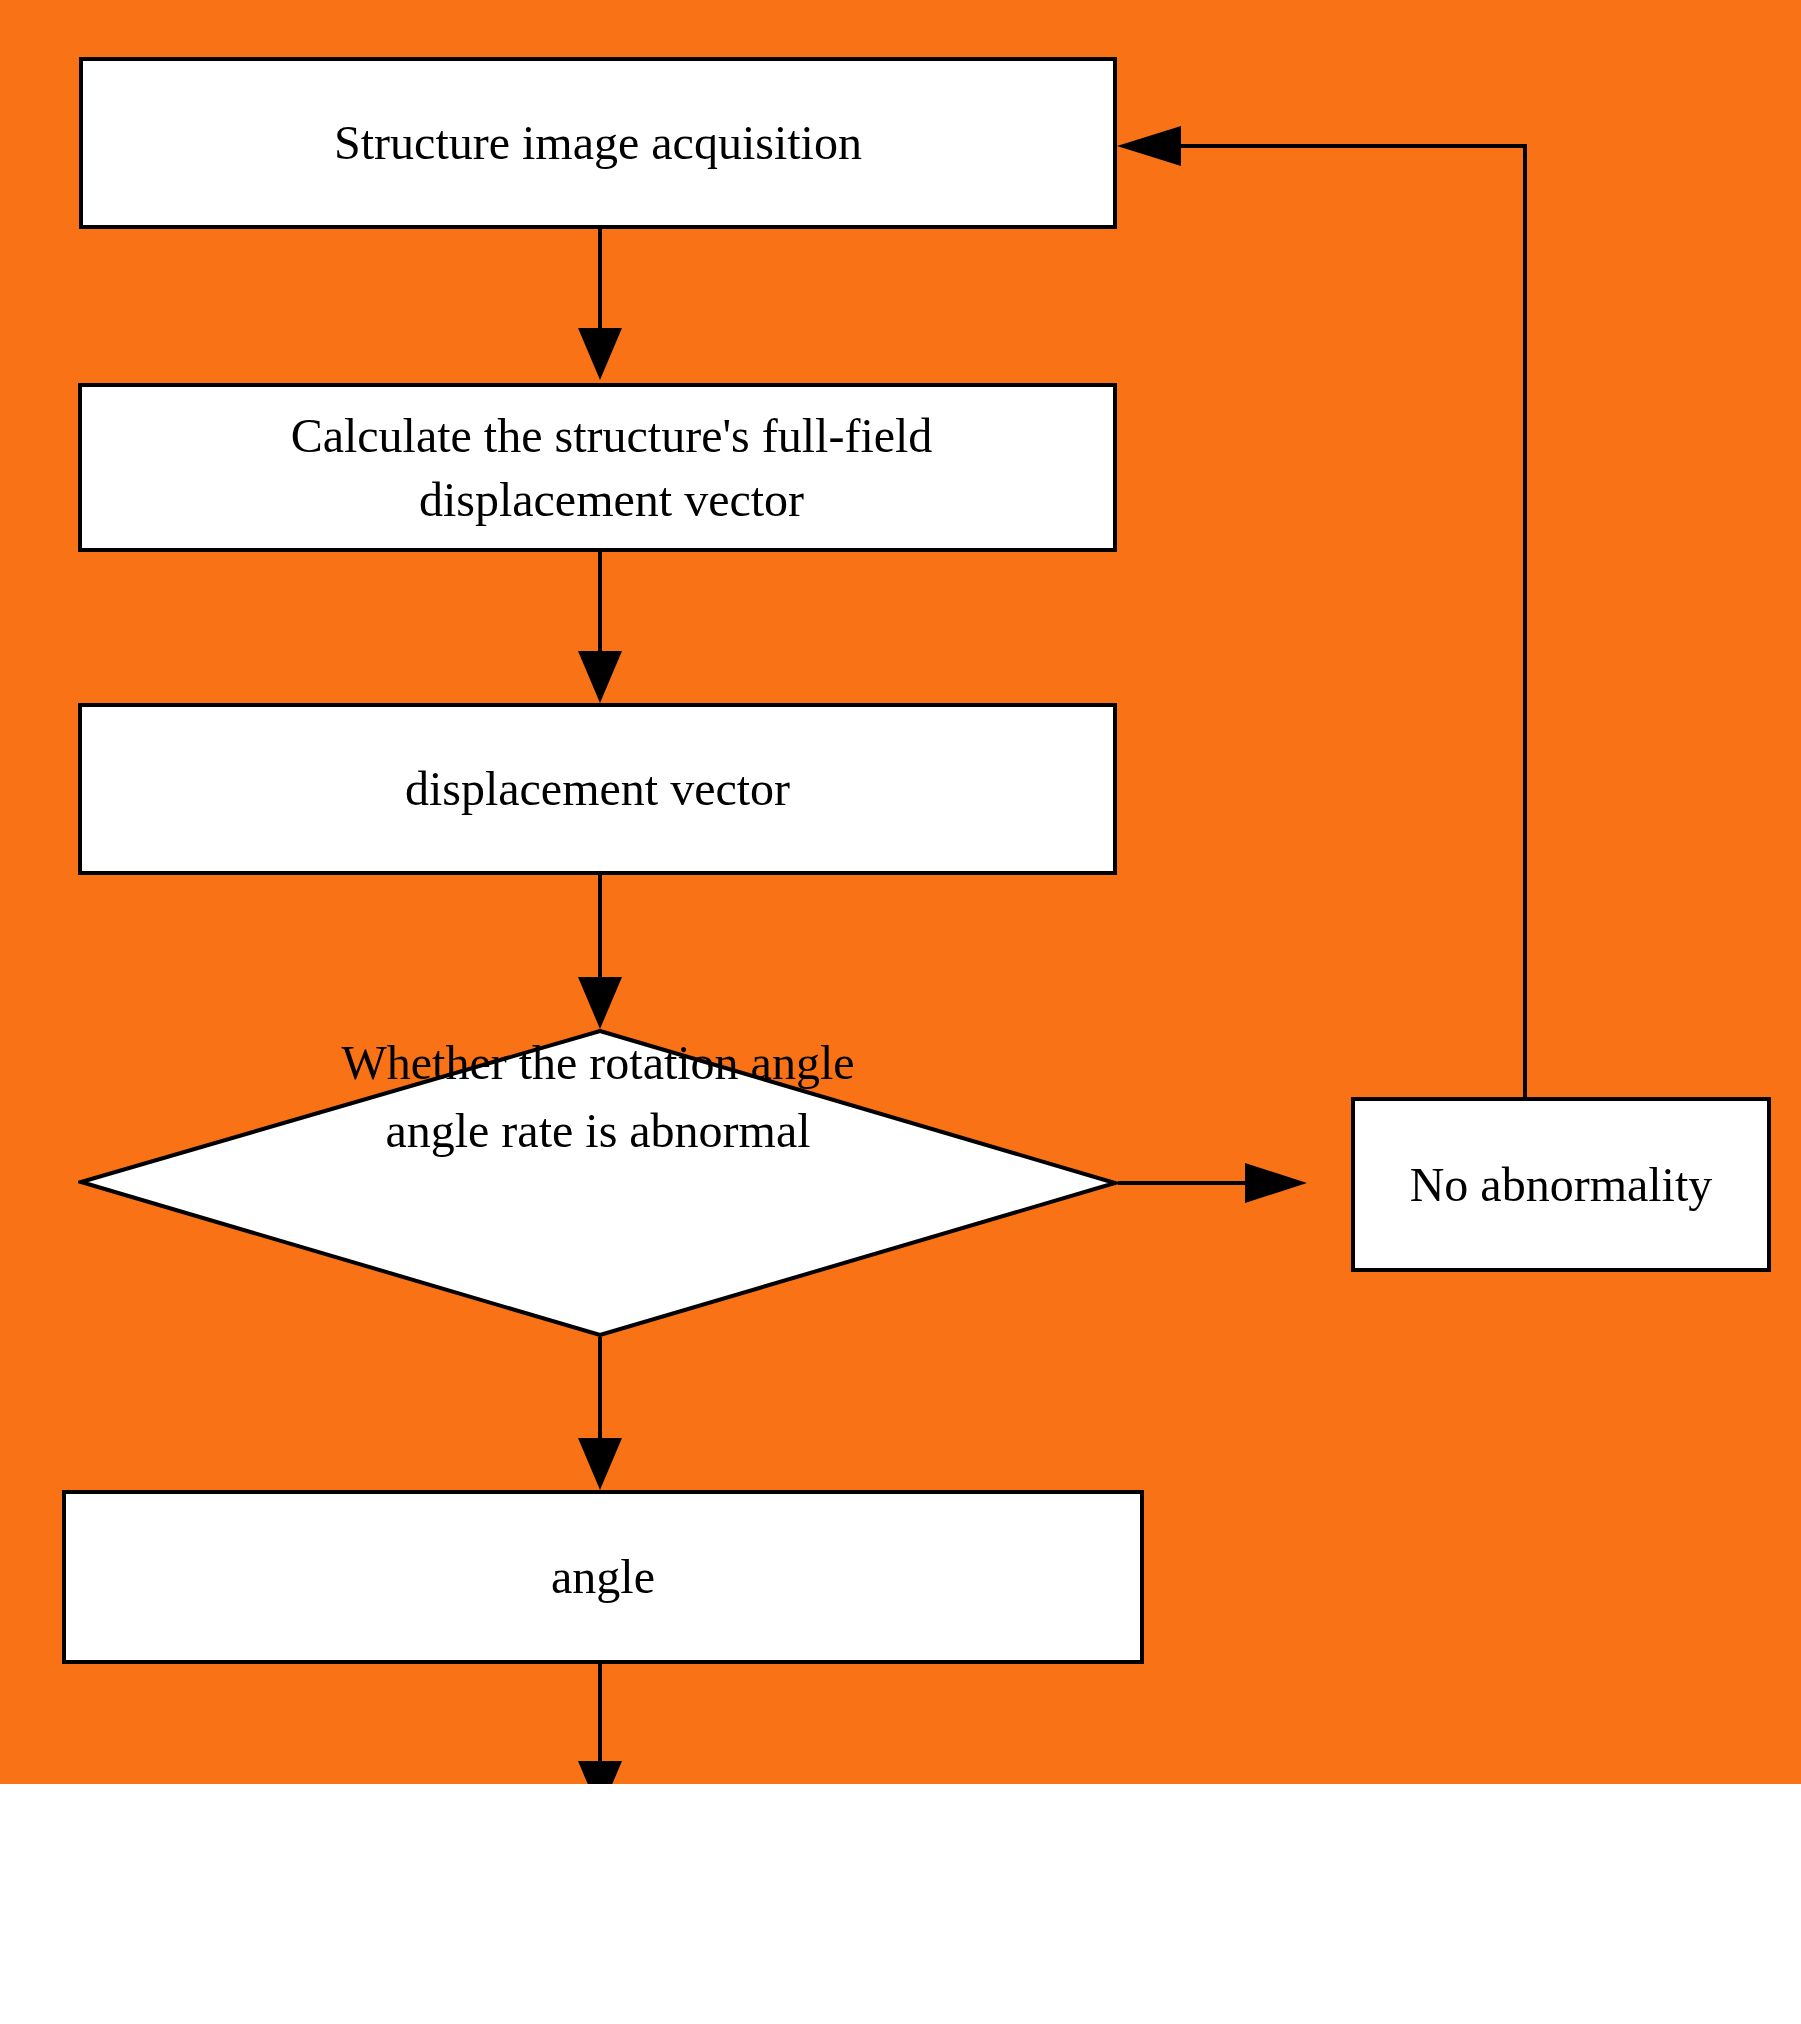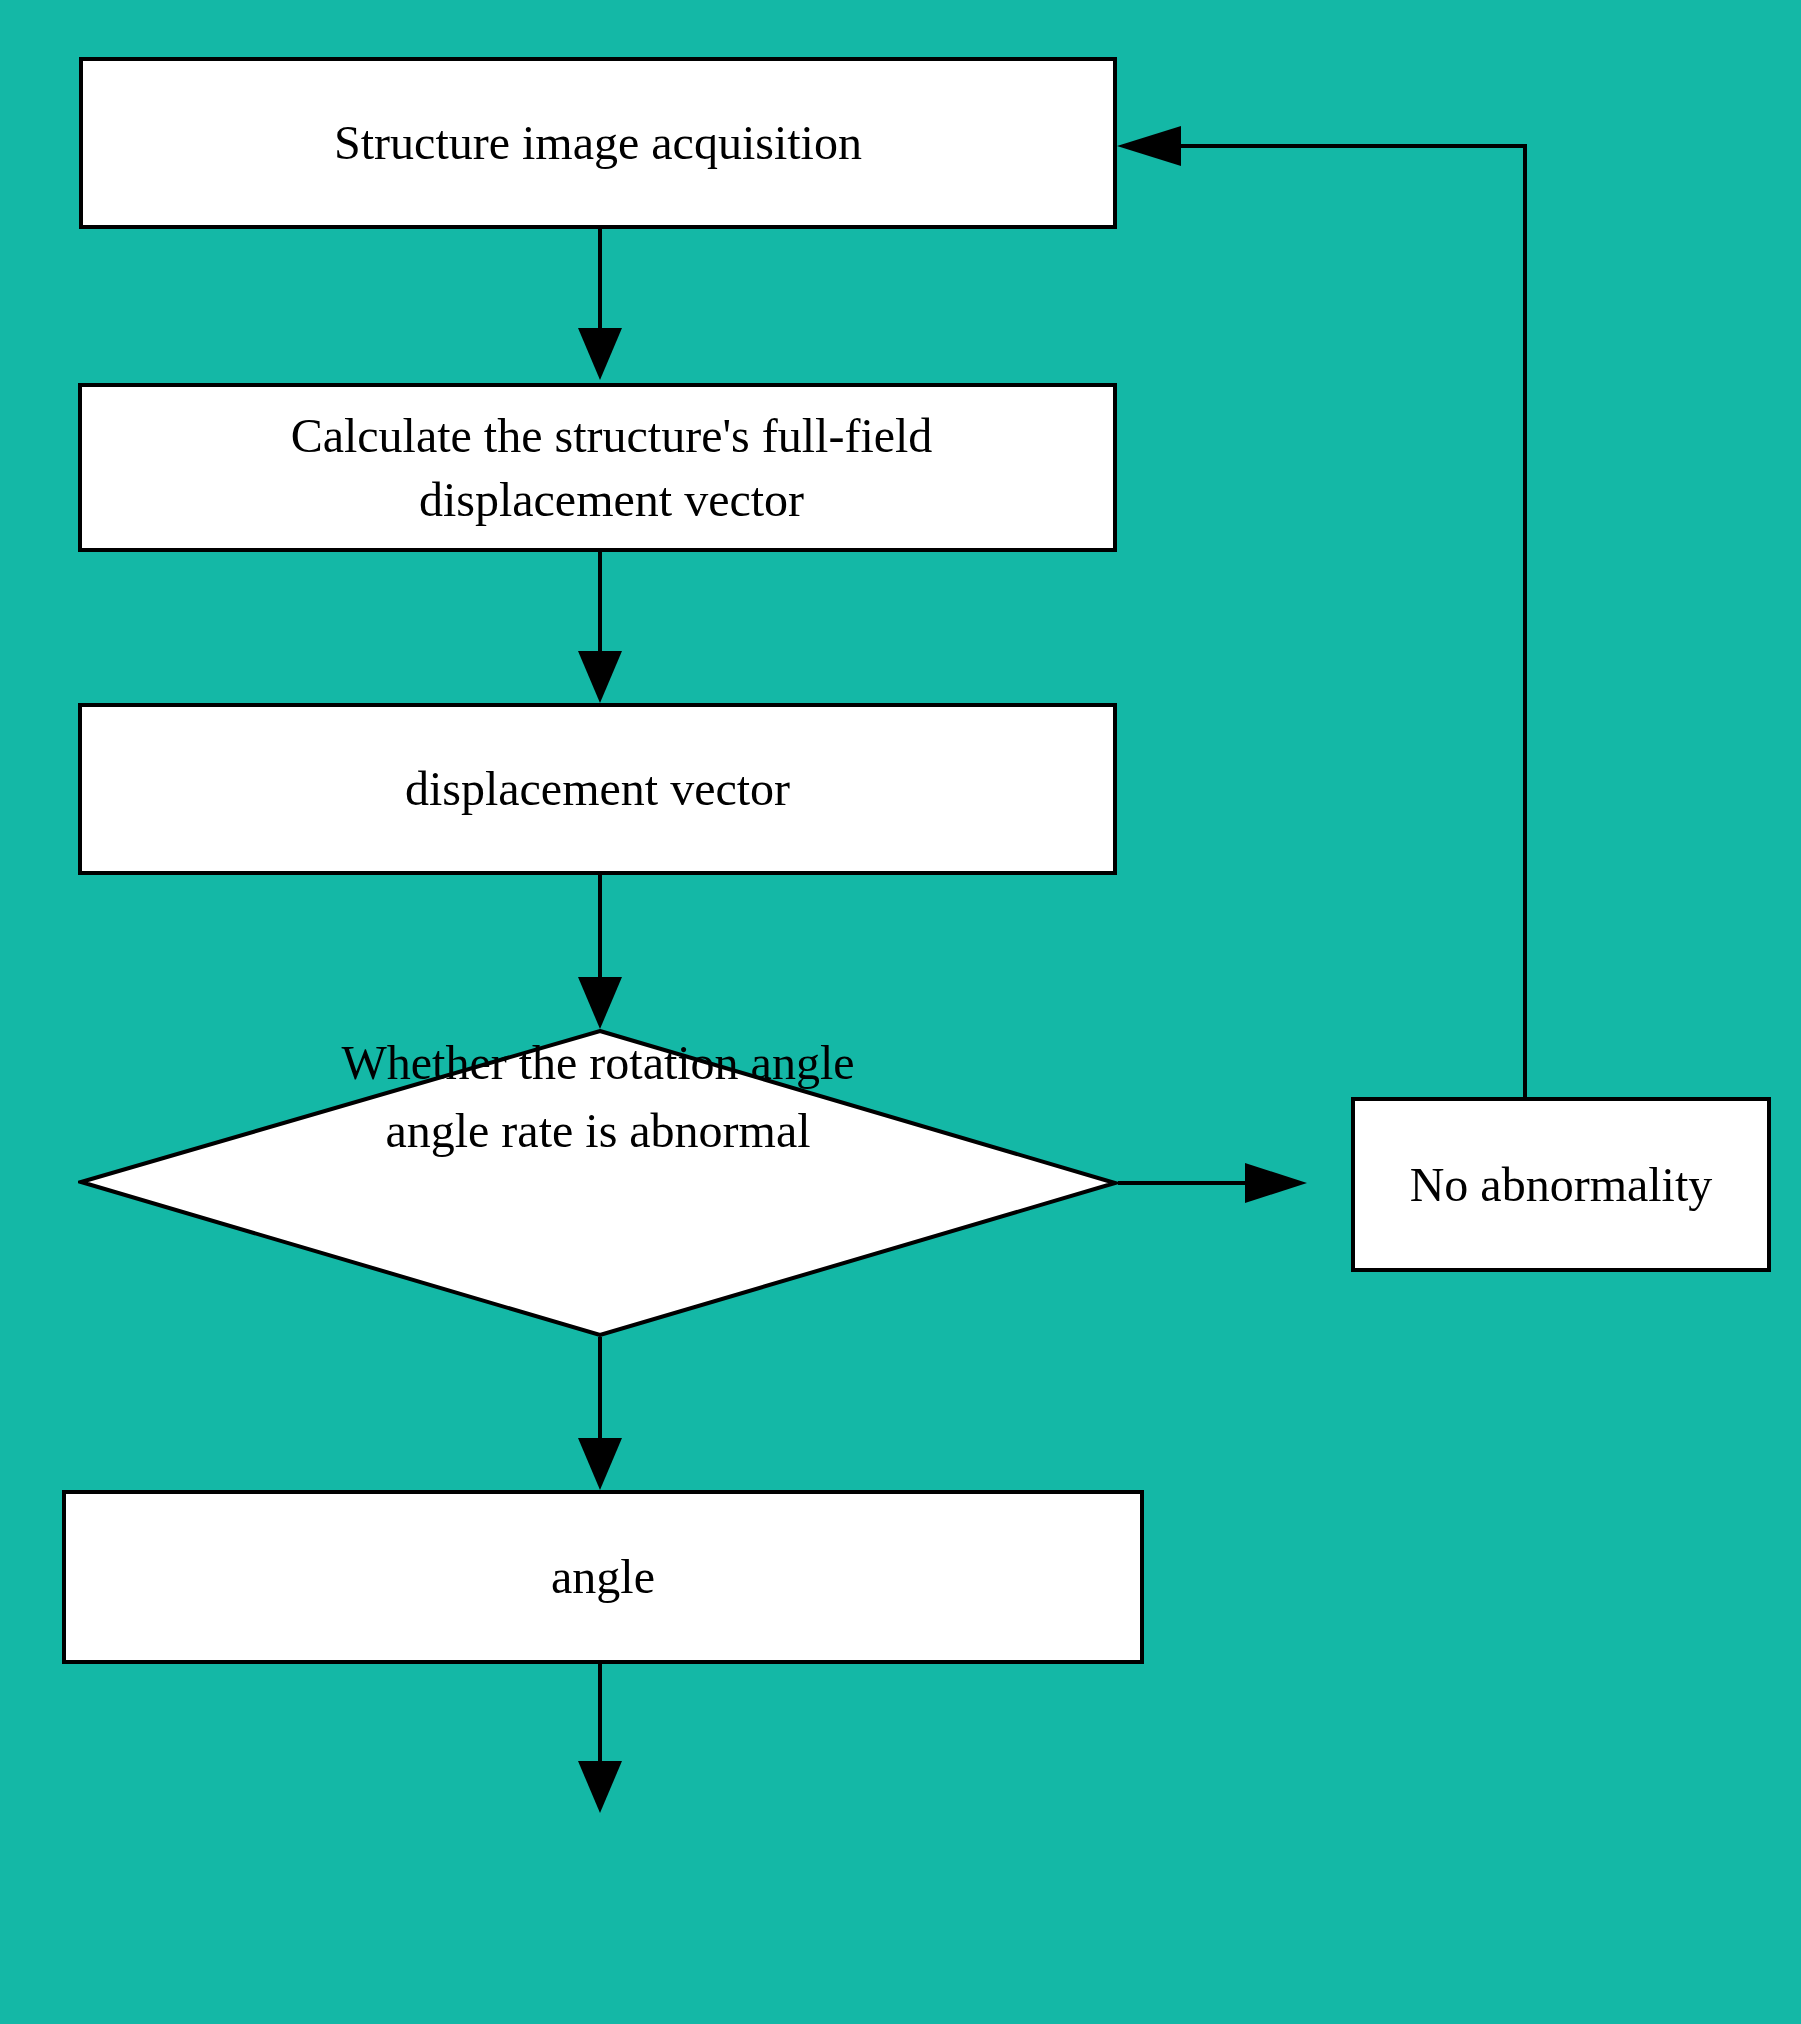--- a/index.html
+++ b/index.html
@@ -1,20 +1,20 @@
 <!DOCTYPE html>
 <html><head>
 <meta charset="utf-8">
 <style>
   html, body { margin: 0; padding: 0; background: #ffffff; }
   #canvas {
     position: relative;
     width: 1801px;
-    height: 2024px;
-    background: #14b8a6;
+    height: 1784px;
+    background: #f97316;
     font-family: "Liberation Serif", "DejaVu Serif", serif;
     color: #000000;
     text-decoration: underline;
   }
   .node {
     position: absolute;
     box-sizing: border-box;
     border: 4px solid #000000;
     background: #ffffff;
     display: flex;

